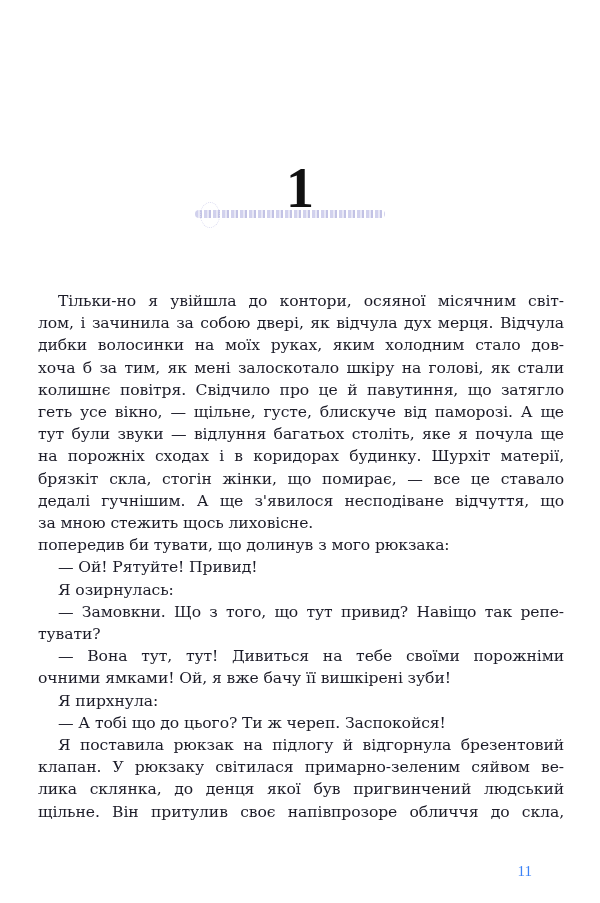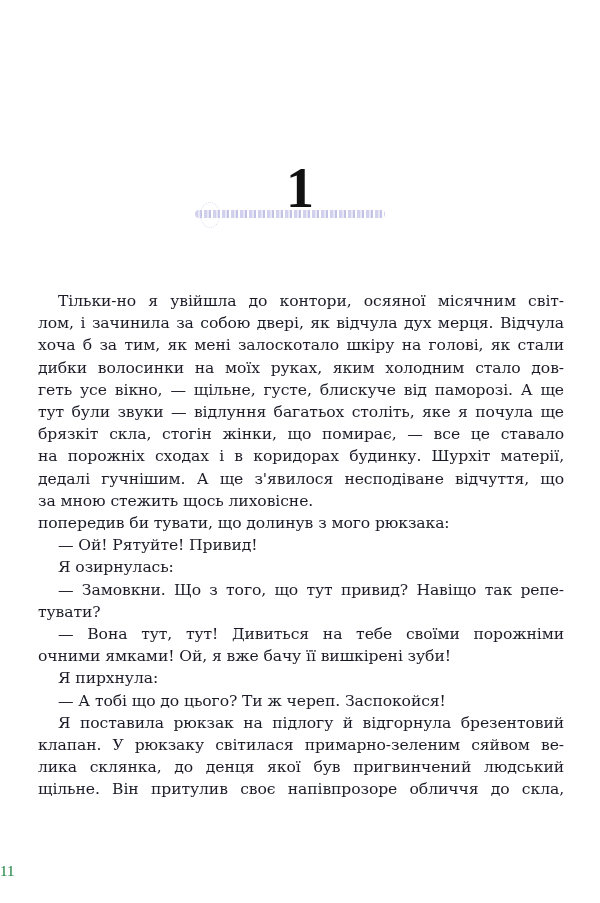--- a/index.html
+++ b/index.html
@@ -22,39 +22,40 @@
   }
   .text {
     position:absolute; left:38px; top:290px; width:526px;
     font-size:15.6px; line-height:22.2px; letter-spacing:-0.1px;
   }
   .indent { text-indent:20px; }
   .line { display:block; text-align:justify; text-align-last:justify; white-space:nowrap; }
   .line.last { text-align-last:left; }
   .it { }
   .page-number {
-    position:absolute; left:0; width:532px; top:863px; text-align:left;
-    font-family:"Liberation Serif", serif; font-size:15px; color:#15803d;
+    position:absolute; left:0; width:532px; top:863px; text-align:right;
+    font-family:"Liberation Serif", serif; font-size:15px; color:#3b82f6;
   }
 </style>
 </head>
 <body>
 
 <div class="chapter-number">1</div>
 <div class="ornament"></div>
 
 <div class="text">
   <span class="line indent">Тільки-но я увійшла до контори, осяяної місячним світ-</span>
   <span class="line">лом, і зачинила за собою двері, як відчула дух мерця. Відчула</span>
+  <span class="line">дибки волосинки на моїх руках, яким холодним стало дов-</span>
   <span class="line">хоча б за тим, як мені залоскотало шкіру на голові, як стали</span>
-  <span class="line">дибки волосинки на моїх руках, яким холодним стало дов-</span>
+  <span class="line">колишнє повітря. Свідчило про це й павутиння, що затягло</span>
   <span class="line">геть усе вікно, — щільне, густе, блискуче від паморозі. А ще</span>
   <span class="line"><span>тут були </span><span class="it">звуки</span><span> — відлуння багатьох століть, яке я почула ще</span></span>
+  <span class="line">на порожніх сходах і в коридорах будинку. Шурхіт матерії,</span>
   <span class="line">брязкіт скла, стогін жінки, що помирає, — все це ставало</span>
-  <span class="line">на порожніх сходах і в коридорах будинку. Шурхіт матерії,</span>
   <span class="line">дедалі гучнішим. А ще з'явилося несподіване відчуття, що</span>
   <span class="line last">за мною стежить щось лиховісне.</span>
   <span class="line last">попередив би тувати, що долинув з мого рюкзака:</span>
   <span class="line last indent"><span>— </span><span class="it">Ой! Рятуйте! Привид!</span></span>
   <span class="line last indent">Я озирнулась:</span>
   <span class="line indent">— Замовкни. Що з того, що тут привид? Навіщо так репе-</span>
   <span class="line last">тувати?</span>
   <span class="line indent"><span>— </span><span class="it">Вона тут, тут! Дивиться на тебе своїми порожніми</span></span>
   <span class="line last it">очними ямками! Ой, я вже бачу її вишкірені зуби!</span>
   <span class="line last indent">Я пирхнула:</span>

